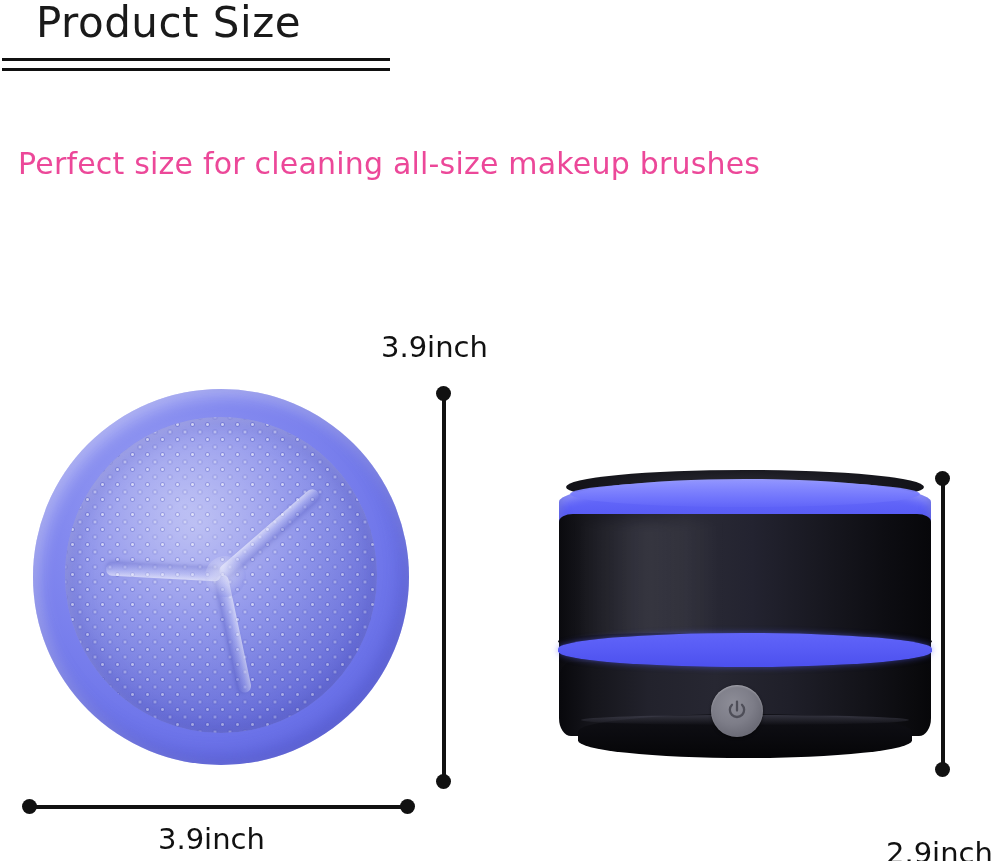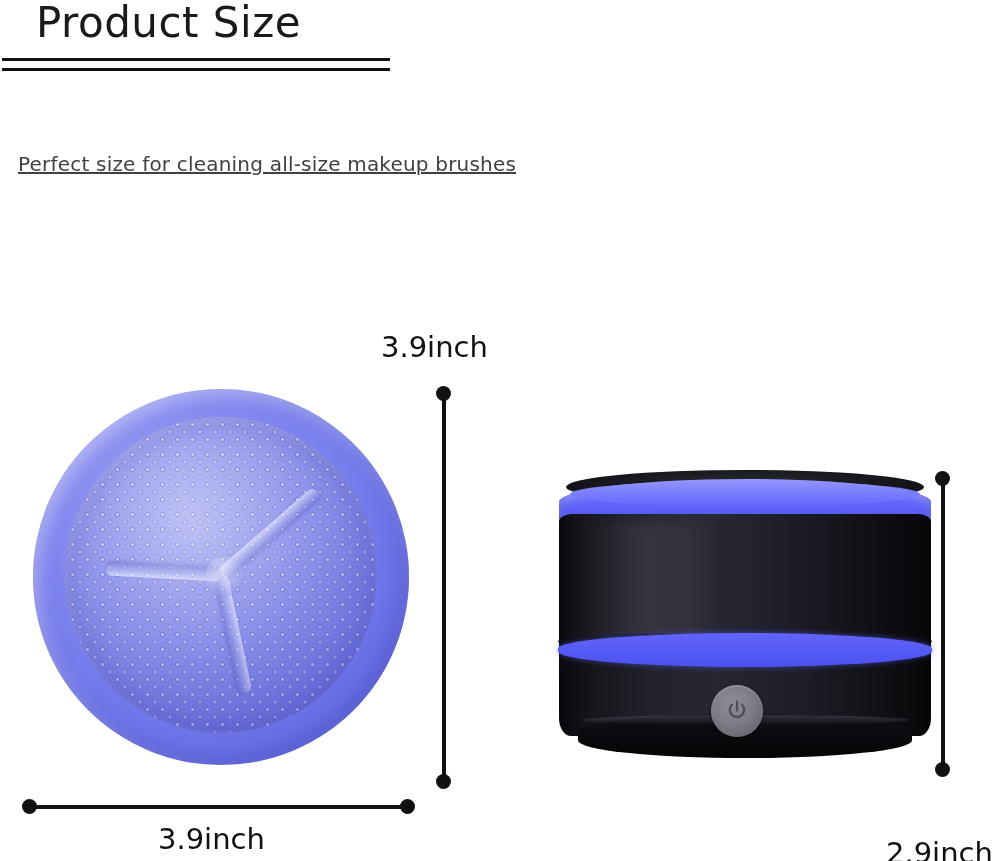--- a/index.html
+++ b/index.html
@@ -46,26 +46,25 @@
     margin-top: 7px;
   }
 
   
   .subtext {
     position: absolute;
     left: 18px;
     top: 135px;
     width: 800px;
     font-family: "DejaVu Sans", sans-serif;
-    font-size: 20px;
+    font-size: 30px;
     font-weight: 400;
     line-height: 58px;
-    color: #404040;
+    color: #ec4899;
     letter-spacing: 0.2px;
-    text-decoration: underline;
   }
   .subtext .line { display: block; white-space: nowrap; }
 
   
   .dim-label {
     position: absolute;
     font-family: "DejaVu Sans", sans-serif;
     font-size: 29px;
     color: #111111;
     white-space: nowrap;

